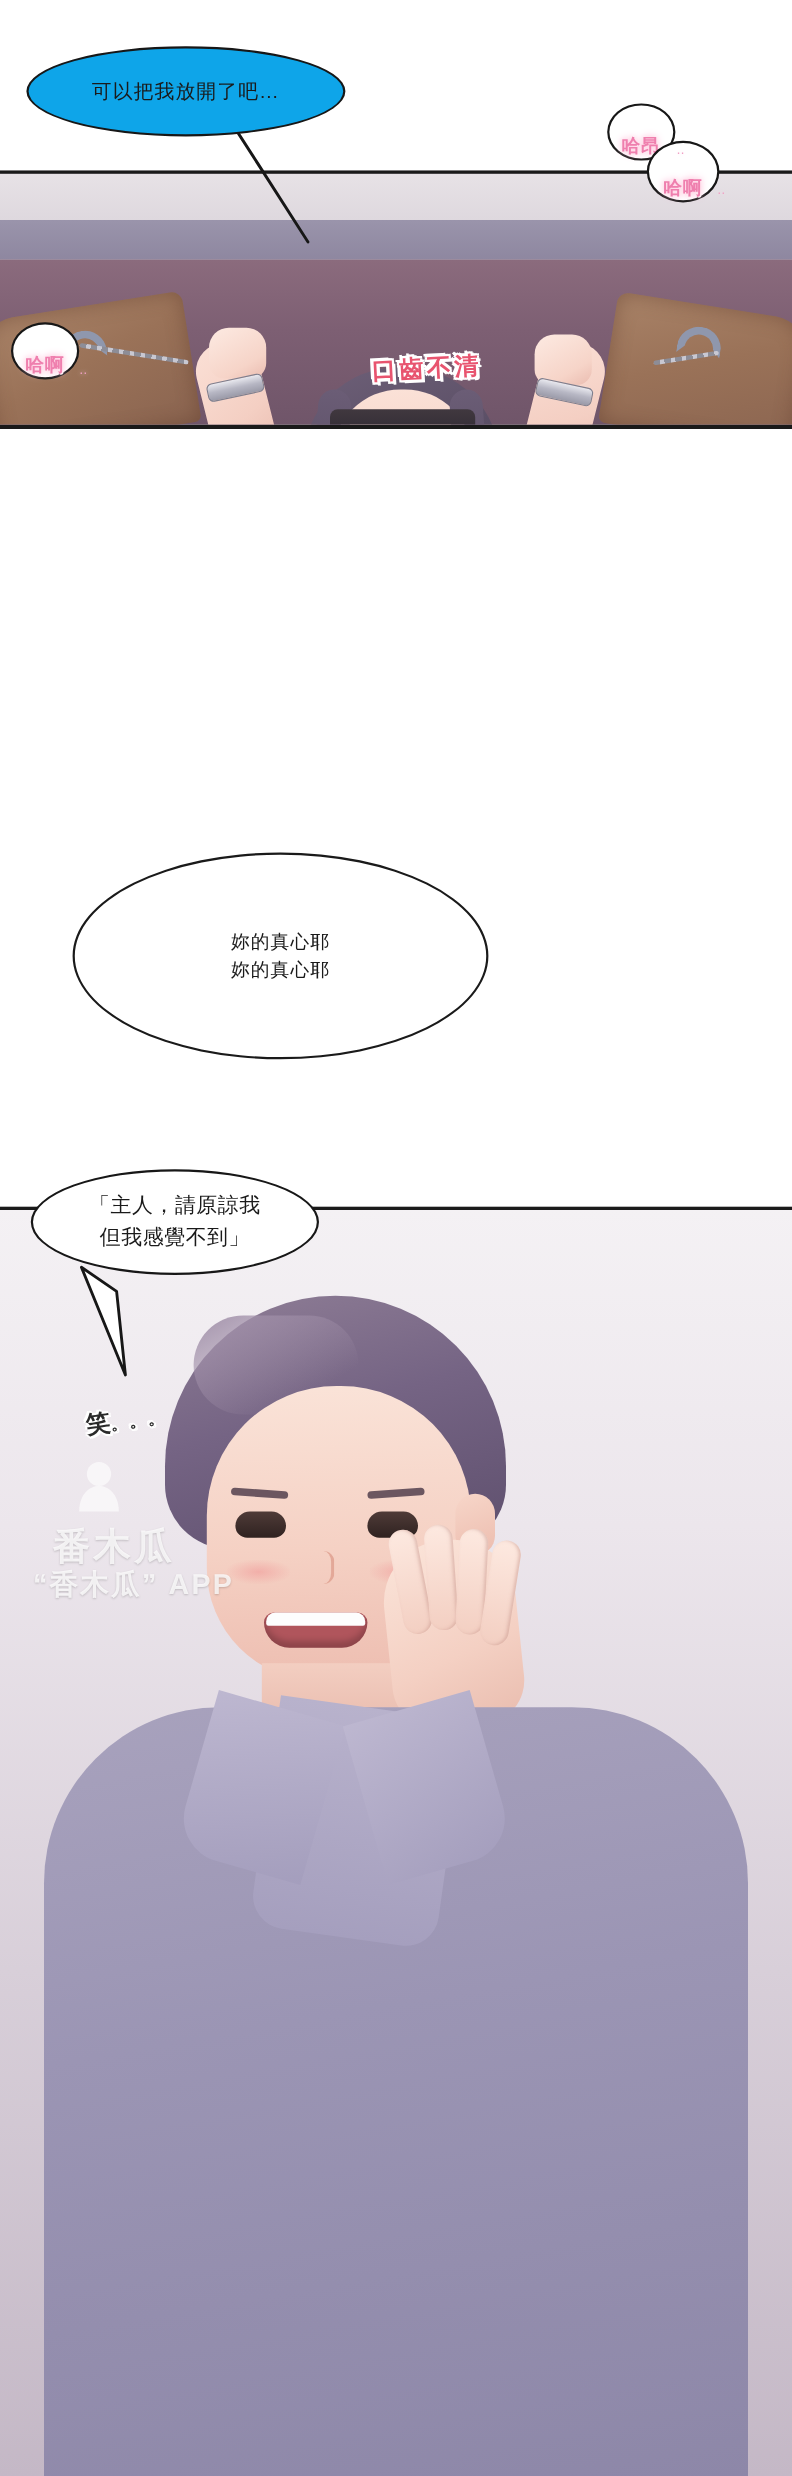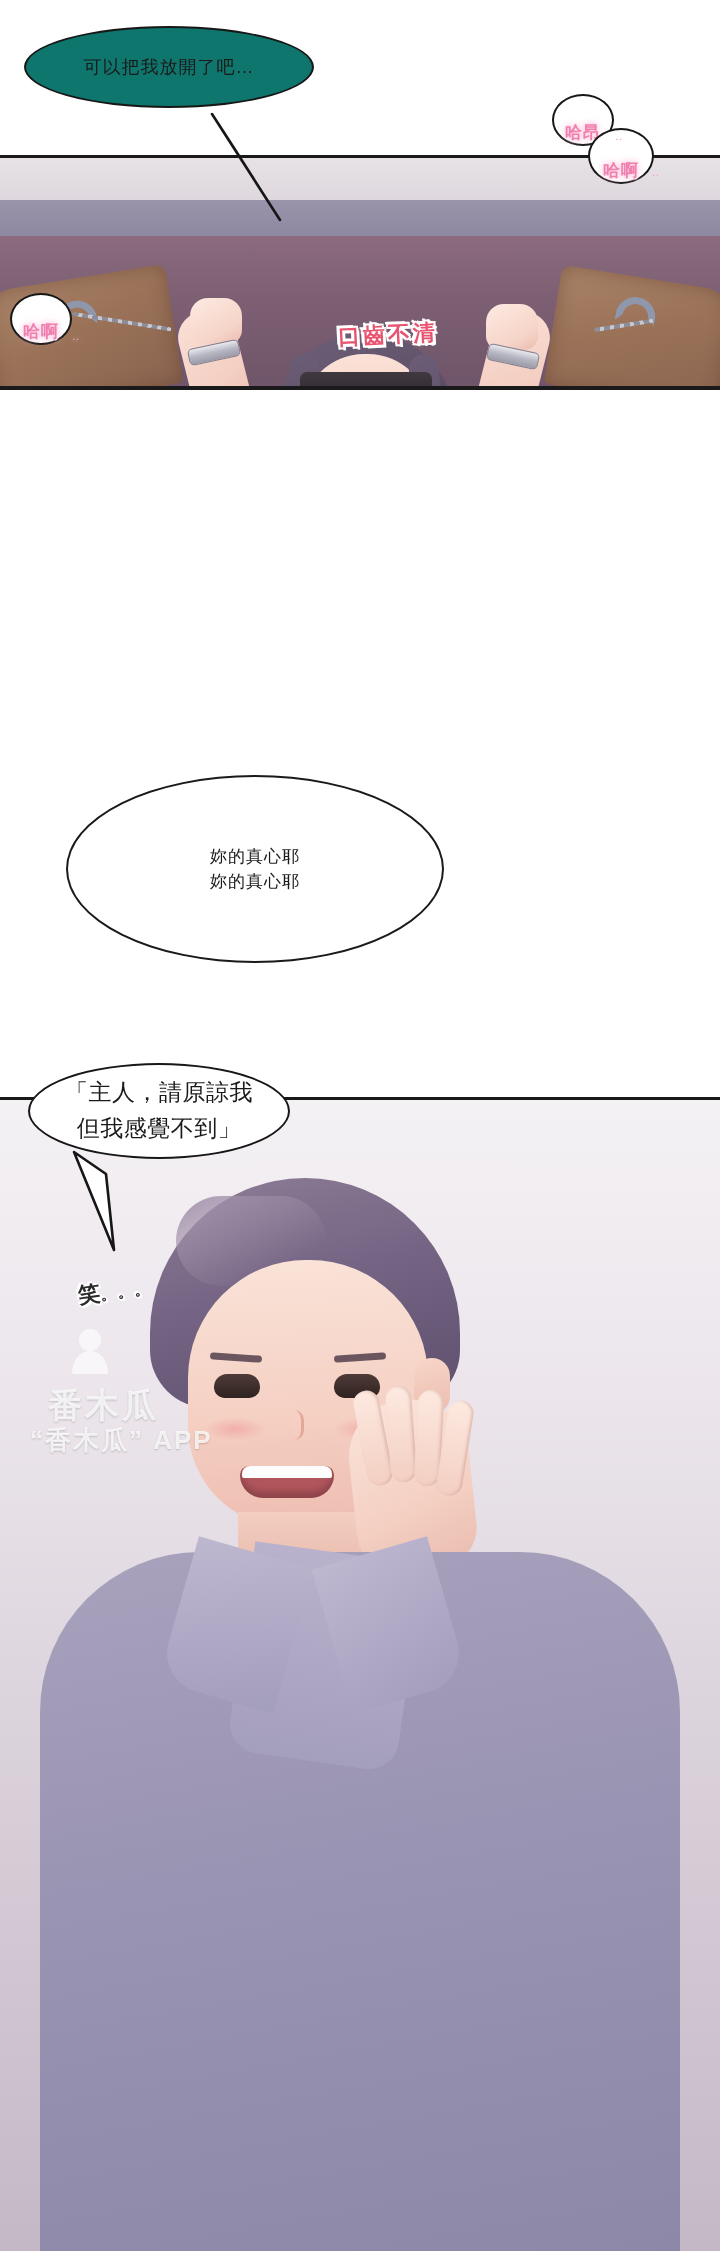--- a/index.html
+++ b/index.html
@@ -113,23 +113,23 @@
   .hair-strand {
     position: absolute; width: 30px; height: 120px; border-radius: 16px;
     background: linear-gradient(180deg,#6b5d76 0%, #54495f 100%);
   }
   .hair-strand.a { left: 286px; top: 196px; transform: rotate(4deg); }
   .hair-strand.b { left: 412px; top: 196px; transform: rotate(-4deg); }
 
   
   .bubble-main {
     position: absolute;
-    left: 24px; top: 26px;
+    left: 24px; top: 42px;
     width: 290px; height: 82px;
-    background: #0f766e;
+    background: #0ea5e9;
     border: 2.6px solid #171717;
     border-radius: 50% / 50%;
     display: flex; align-items: center; justify-content: center;
     z-index: 30;
   }
   .bubble-main span {
     font-size: 18px; color: #1a1a1a; letter-spacing: 1px; white-space: nowrap;
   }
   .bubble-tail {
     position: absolute; left: 210px; top: 112px; z-index: 29;
@@ -300,21 +300,21 @@
     position: absolute;
     left: 28px; top: 1063px;
     width: 262px; height: 96px;
     background: #ffffff;
     border: 2.6px solid #171717;
     border-radius: 50% / 50%;
     display: flex; align-items: center; justify-content: center;
     text-align: center;
     z-index: 40;
   }
-  .bubble-man .line { font-size: 23px; color: #1a1a1a; line-height: 1.55; letter-spacing: .5px; }
+  .bubble-man .line { font-size: 19px; color: #1a1a1a; line-height: 1.55; letter-spacing: .5px; }
   .bubble-man-tail { position: absolute; left: 70px; top: 1150px; z-index: 39; }
 
   .sfx-laugh {
     position: absolute; left: 78px; top: 1276px; z-index: 41;
     font-size: 22px; font-weight: 700; color: #2a2a2a;
     transform: rotate(-8deg);
     text-shadow: 2px 0 0 #fff,-2px 0 0 #fff,0 2px 0 #fff,0 -2px 0 #fff,2px 2px 0 #fff,-2px -2px 0 #fff;
   }
   .sfx-laugh .dots { font-size: 15px; letter-spacing: 2px; }
 

